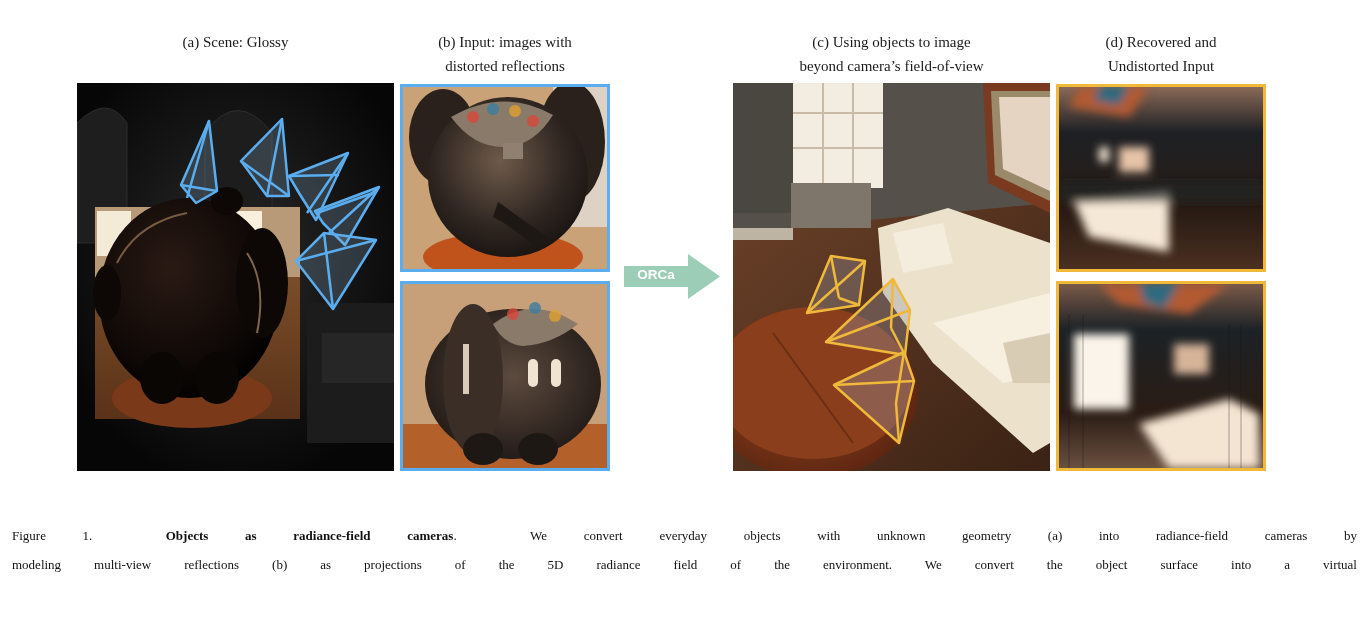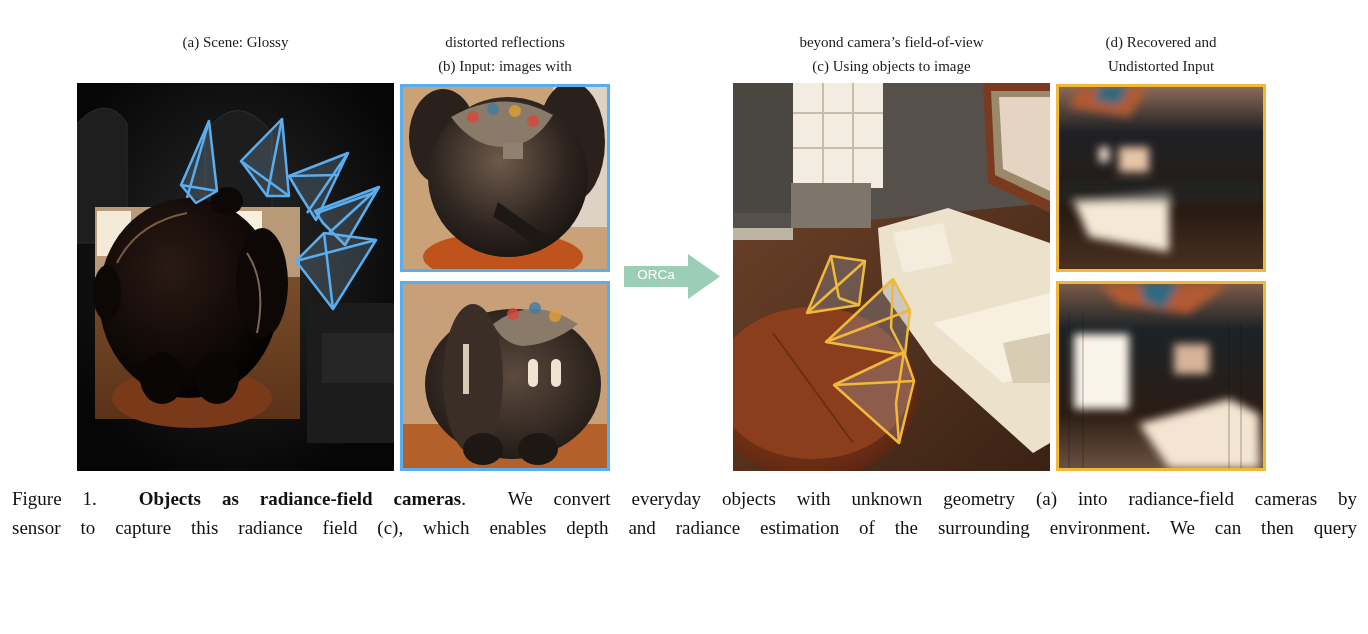--- a/index.html
+++ b/index.html
@@ -1,38 +1,38 @@
 <!DOCTYPE html>
 <html><head>
 <meta charset="utf-8">
 <style>
   html, body { margin:0; padding:0; background:#ffffff; }
   body { width:1368px; height:634px; position:relative; overflow:hidden; font-family:"Liberation Serif", "DejaVu Serif", serif; color:#111; }
   .hdr { position:absolute; top:30px; text-align:center; font-size:15px; line-height:24px; color:#1a1a1a; }
   .panel { position:absolute; overflow:hidden; box-sizing:border-box; }
-  .cap { position:absolute; left:12px; top:484px; width:1345px; font-size:19px; line-height:29px; color:#111; text-align:justify; }
+  .cap { position:absolute; left:12px; top:521px; width:1345px; font-size:13px; line-height:29px; color:#111; text-align:justify; }
   .cap .line { display:block; white-space:nowrap; text-align-last:justify; }
   .cap .line.last { text-align-last:left; }
   svg { display:block; }
   .arrow { position:absolute; left:624px; top:254px; width:96px; height:45px; }
-  .arrow-label { position:absolute; left:624px; top:267px; width:64px; text-align:center; font-family:"Liberation Sans", "DejaVu Sans", sans-serif; font-weight:normal; color:#ffffff; font-size:13.5px; }
+  .arrow-label { position:absolute; left:624px; top:267px; width:64px; text-align:center; font-family:"Liberation Sans", "DejaVu Sans", sans-serif; font-weight:bold; color:#ffffff; font-size:13.5px; }
 </style>
 </head>
 <body>
 
 <div class="hdr" style="left:77px;width:317px;">
   <div>(a) Scene: Glossy</div>
 </div>
 <div class="hdr" style="left:390px;width:230px;">
+  <div>(b) Input: images with</div>
   <div>distorted reflections</div>
-  <div>(b) Input: images with</div>
 </div>
 <div class="hdr" style="left:733px;width:317px;">
+  <div>(c) Using objects to image</div>
   <div>beyond camera’s field-of-view</div>
-  <div>(c) Using objects to image</div>
 </div>
 <div class="hdr" style="left:1046px;width:230px;">
   <div>(d) Recovered and</div>
   <div>Undistorted Input</div>
 </div>
 
 <div class="panel" style="left:77px;top:83px;width:317px;height:388px;background:#0b0b0b;">
   <svg width="317" height="388" viewBox="0 0 317 388">
     <defs>
       <radialGradient id="gA" cx="0.5" cy="0.45" r="0.6">
@@ -253,14 +253,14 @@
       <line x1="10" y1="30" x2="10" y2="184"></line>
         <line x1="24" y1="30" x2="24" y2="184"></line>
         <line x1="170" y1="40" x2="170" y2="184"></line>
         <line x1="182" y1="40" x2="182" y2="184"></line>
     </g>
   </svg>
 </div>
 
 <div class="cap">
   <span class="line"><span>Figure 1.</span>&nbsp;&nbsp;<b>Objects as radiance-field cameras</b>.&nbsp;&nbsp;<span>We convert everyday objects with unknown geometry (a) into radiance-field cameras by</span></span>
-  <span class="line">sensor to capture this radiance field (c), which enables depth and radiance estimation of the surrounding environment. We can then query</span>
+  <span class="line">modeling multi-view reflections (b) as projections of the 5D radiance field of the environment. We convert the object surface into a virtual</span>
 </div>
 
 </body></html>

